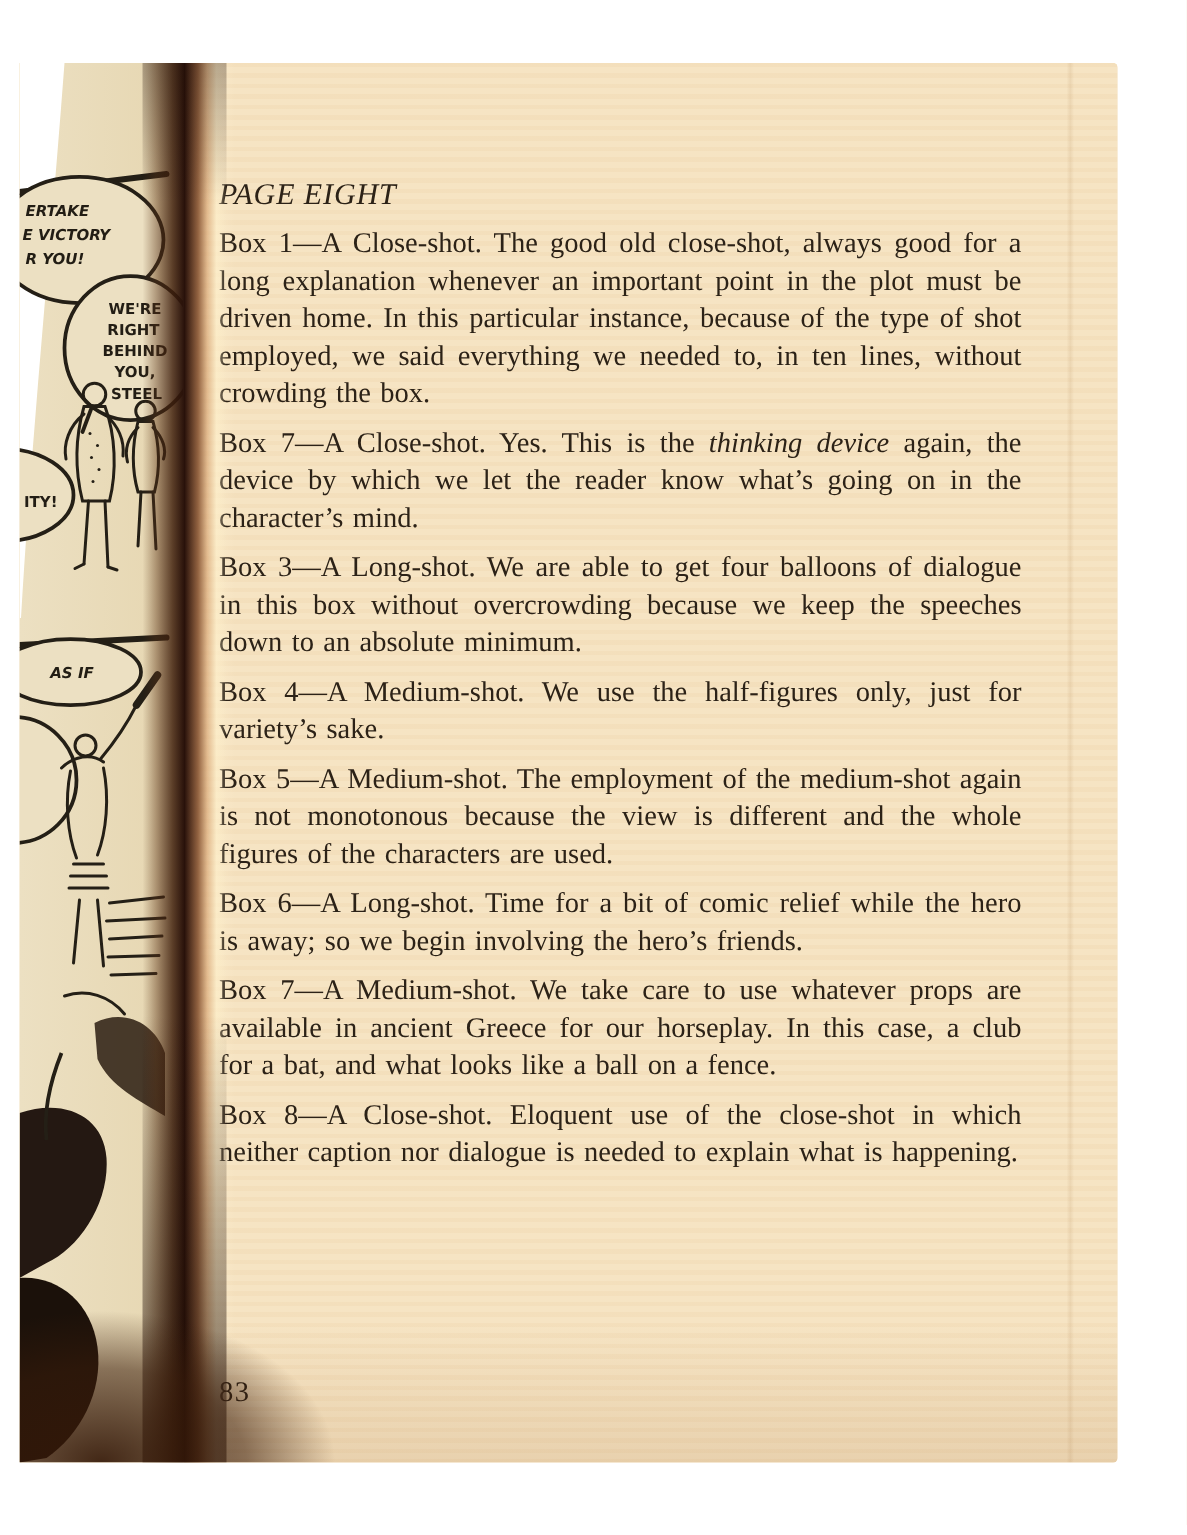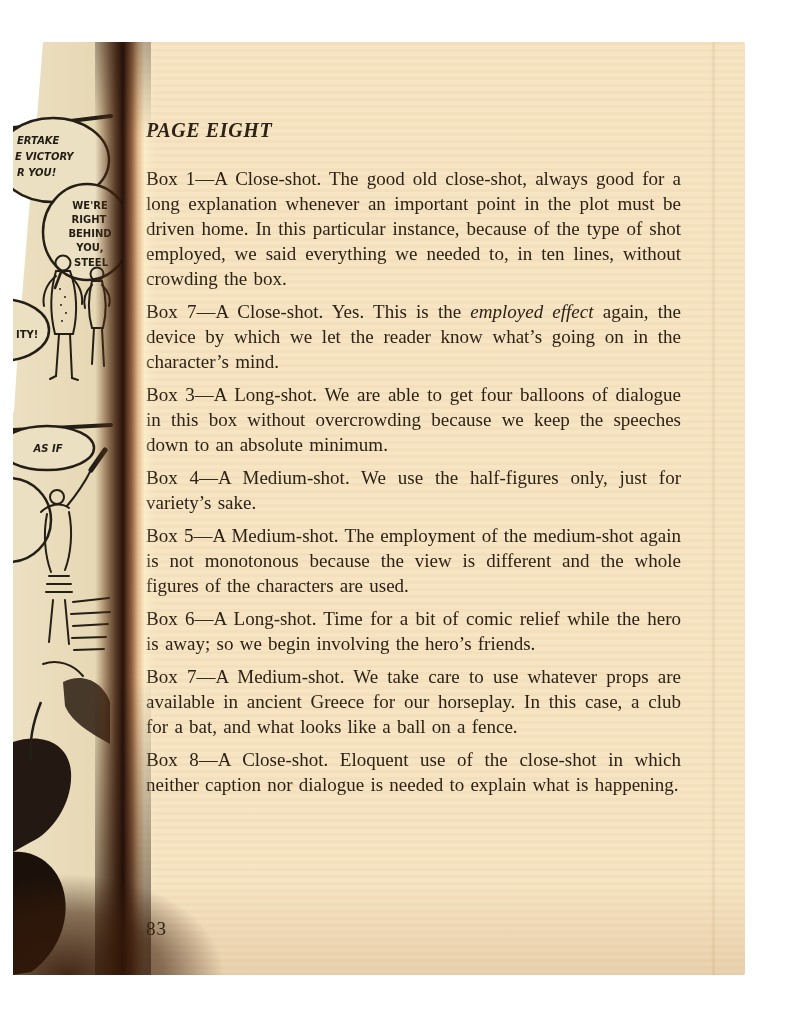--- a/index.html
+++ b/index.html
@@ -24,22 +24,22 @@
       var(--paper,#f6e3c1);
     box-sizing:border-box;
     padding:76px 64px 0 23px;
     color:var(--ink,#2c2217);
   }
   .crease{
     position:absolute;top:0;bottom:0;left:588px;width:5px;z-index:2;pointer-events:none;
     background:linear-gradient(to right, rgba(170,125,75,0) 0%, rgba(170,125,75,0.14) 50%, rgba(170,125,75,0) 100%);
   }
   .page-header{
-    font-style:italic;font-weight:700;font-size:20px;line-height:24px;
-    letter-spacing:0.6px;margin:0 0 24px 0;
+    font-style:italic;font-weight:400;font-size:20px;line-height:24px;
+    letter-spacing:0.6px;margin:0 0 8px 0;
   }
   .body-para{
     margin:0 0 8px 0;
     font-size:19px;line-height:25px;
     text-align:justify;
     word-spacing:1.5px;
   }
   .body-para em{font-style:italic;}
   .page-number{
     position:absolute;left:23px;right:64px;top:876px;
@@ -78,21 +78,21 @@
 </head>
 <body>
 
 <div class="stage">
   <div class="scan">
 
     <div class="text-page">
       <div class="page-header">PAGE EIGHT</div>
       <div id="paragraphs">
           <p class="body-para"><span>Box 1—A Close-shot. The good old close-shot, always good for a long explanation whenever an important point in the plot must be driven home. In this particular instance, because of the type of shot employed, we said everything we needed to, in ten lines, without crowding the box.</span></p>
-          <p class="body-para"><span>Box 7—A Close-shot. Yes. This is the </span><em>employed effect</em><span> again, the device by which we let the reader know what’s going on in the character’s mind.</span></p>
+          <p class="body-para"><span>Box 7—A Close-shot. Yes. This is the </span><em>thinking device</em><span> again, the device by which we let the reader know what’s going on in the character’s mind.</span></p>
           <p class="body-para"><span>Box 3—A Long-shot. We are able to get four balloons of dialogue in this box without overcrowding because we keep the speeches down to an absolute minimum.</span></p>
           <p class="body-para"><span>Box 4—A Medium-shot. We use the half-figures only, just for variety’s sake.</span></p>
           <p class="body-para"><span>Box 5—A Medium-shot. The employment of the medium-shot again is not monotonous because the view is different and the whole figures of the characters are used.</span></p>
           <p class="body-para"><span>Box 6—A Long-shot. Time for a bit of comic relief while the hero is away; so we begin involving the hero’s friends.</span></p>
           <p class="body-para"><span>Box 7—A Medium-shot. We take care to use whatever props are available in ancient Greece for our horseplay. In this case, a club for a bat, and what looks like a ball on a fence.</span></p>
           <p class="body-para"><span>Box 8—A Close-shot. Eloquent use of the close-shot in which neither caption nor dialogue is needed to explain what is happening.</span></p>
         </div>
       <div class="page-number">83</div>
       <div class="crease"></div>
     </div>

